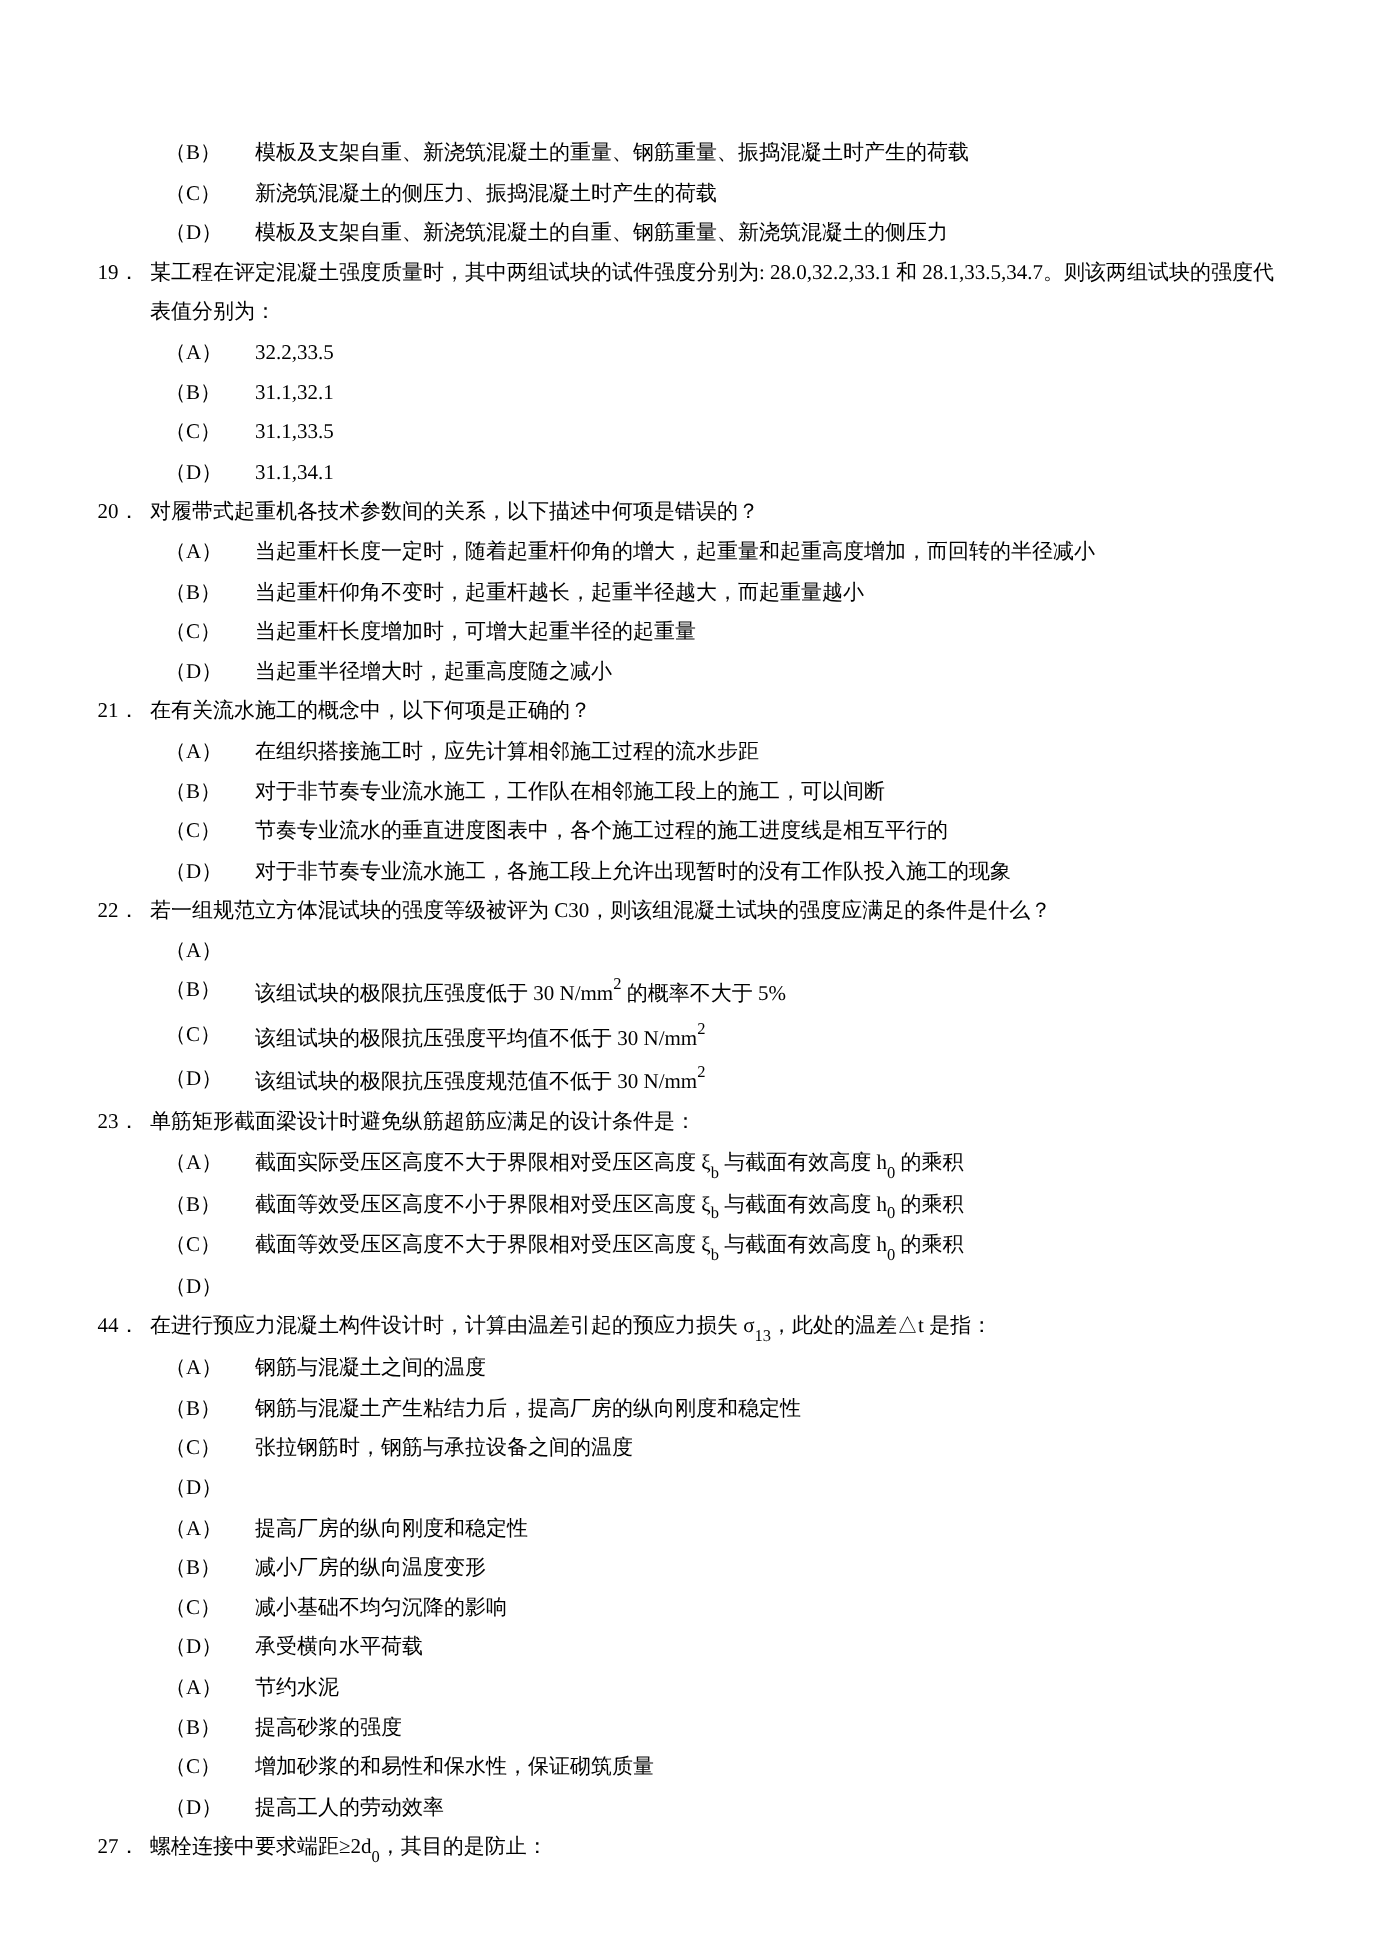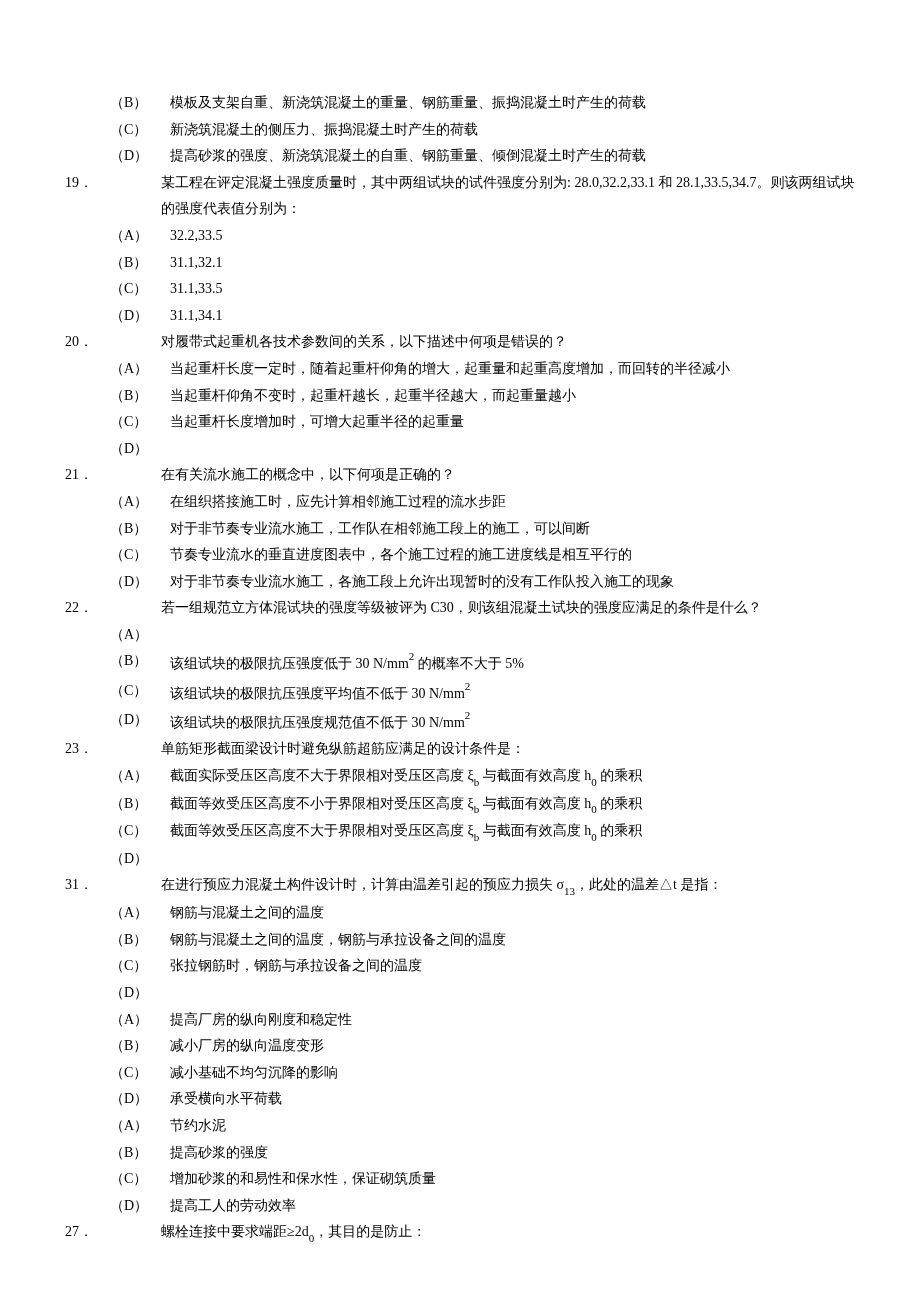--- a/index.html
+++ b/index.html
@@ -18,28 +18,26 @@
     }
     .option {
       display: flex;
     }
     .option-label {
       min-width: 60px;
     }
     .question {
       display: flex;
       margin-left: 5px;
-      gap: 13px;
     }
     .q-num {
       min-width: 35px;
     }
     .q-text {
       flex: 1;
-      margin-left: 48px;
     }
     .sub {
       font-size: 11px;
       vertical-align: sub;
       position: relative;
       top: 2px;
     }
     .sup {
       font-size: 11px;
       vertical-align: super;
@@ -55,21 +53,21 @@
       <div class="option">
         <span class="option-label">（B）</span>
         <span>模板及支架自重、新浇筑混凝土的重量、钢筋重量、振捣混凝土时产生的荷载</span>
       </div>
       <div class="option">
         <span class="option-label">（C）</span>
         <span>新浇筑混凝土的侧压力、振捣混凝土时产生的荷载</span>
       </div>
       <div class="option">
         <span class="option-label">（D）</span>
-        <span>提高砂浆的强度、新浇筑混凝土的自重、钢筋重量、倾倒混凝土时产生的荷载</span>
+        <span>模板及支架自重、新浇筑混凝土的自重、钢筋重量、新浇筑混凝土的侧压力</span>
       </div>
     </div>
     <div class="question">
       <span class="q-num">19．</span>
       <span class="q-text">某工程在评定混凝土强度质量时，其中两组试块的试件强度分别为: 28.0,32.2,33.1 和 28.1,33.5,34.7。则该两组试块的强度代表值分别为：</span>
     </div>
     <div class="option-group">
       <div class="option">
         <span class="option-label">（A）</span>
         <span>32.2,33.5</span>
@@ -99,20 +97,21 @@
       <div class="option">
         <span class="option-label">（B）</span>
         <span>当起重杆仰角不变时，起重杆越长，起重半径越大，而起重量越小</span>
       </div>
       <div class="option">
         <span class="option-label">（C）</span>
         <span>当起重杆长度增加时，可增大起重半径的起重量</span>
       </div>
       <div class="option">
         <span class="option-label">（D）</span>
+        <span>当起重半径增大时，起重高度随之减小</span>
       </div>
     </div>
     <div class="question">
       <span class="q-num">21．</span>
       <span class="q-text">在有关流水施工的概念中，以下何项是正确的？</span>
     </div>
     <div class="option-group">
       <div class="option">
         <span class="option-label">（A）</span>
         <span>在组织搭接施工时，应先计算相邻施工过程的流水步距</span>
@@ -166,31 +165,31 @@
       </div>
       <div class="option">
         <span class="option-label">（C）</span>
         <span>截面等效受压区高度不大于界限相对受压区高度 ξ<span class="sub">b</span> 与截面有效高度 h<span class="sub">0</span> 的乘积</span>
       </div>
       <div class="option">
         <span class="option-label">（D）</span>
       </div>
     </div>
     <div class="question">
-      <span class="q-num">31．</span>
+      <span class="q-num">44．</span>
       <span class="q-text">在进行预应力混凝土构件设计时，计算由温差引起的预应力损失 σ<span class="sub">13</span>，此处的温差△t 是指：</span>
     </div>
     <div class="option-group">
       <div class="option">
         <span class="option-label">（A）</span>
         <span>钢筋与混凝土之间的温度</span>
       </div>
       <div class="option">
         <span class="option-label">（B）</span>
-        <span>钢筋与混凝土之间的温度，钢筋与承拉设备之间的温度</span>
+        <span>钢筋与混凝土产生粘结力后，提高厂房的纵向刚度和稳定性</span>
       </div>
       <div class="option">
         <span class="option-label">（C）</span>
         <span>张拉钢筋时，钢筋与承拉设备之间的温度</span>
       </div>
       <div class="option">
         <span class="option-label">（D）</span>
       </div>
     </div>
     <div class="option-group">

